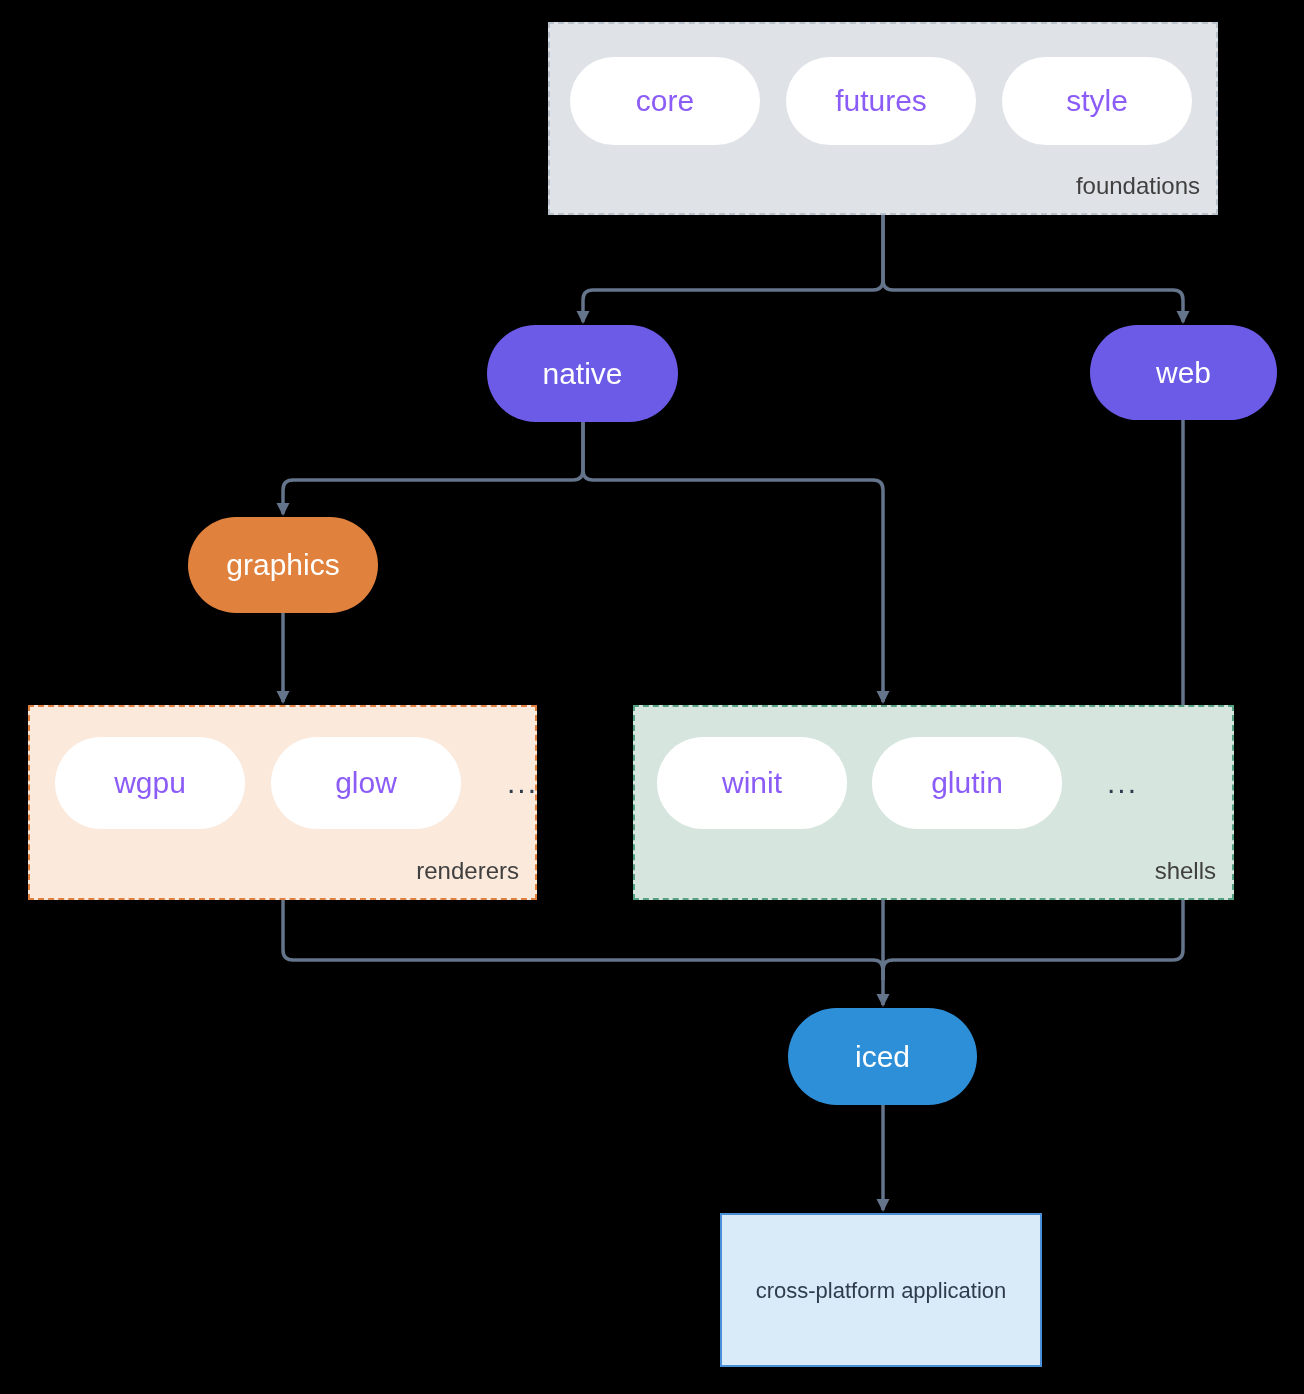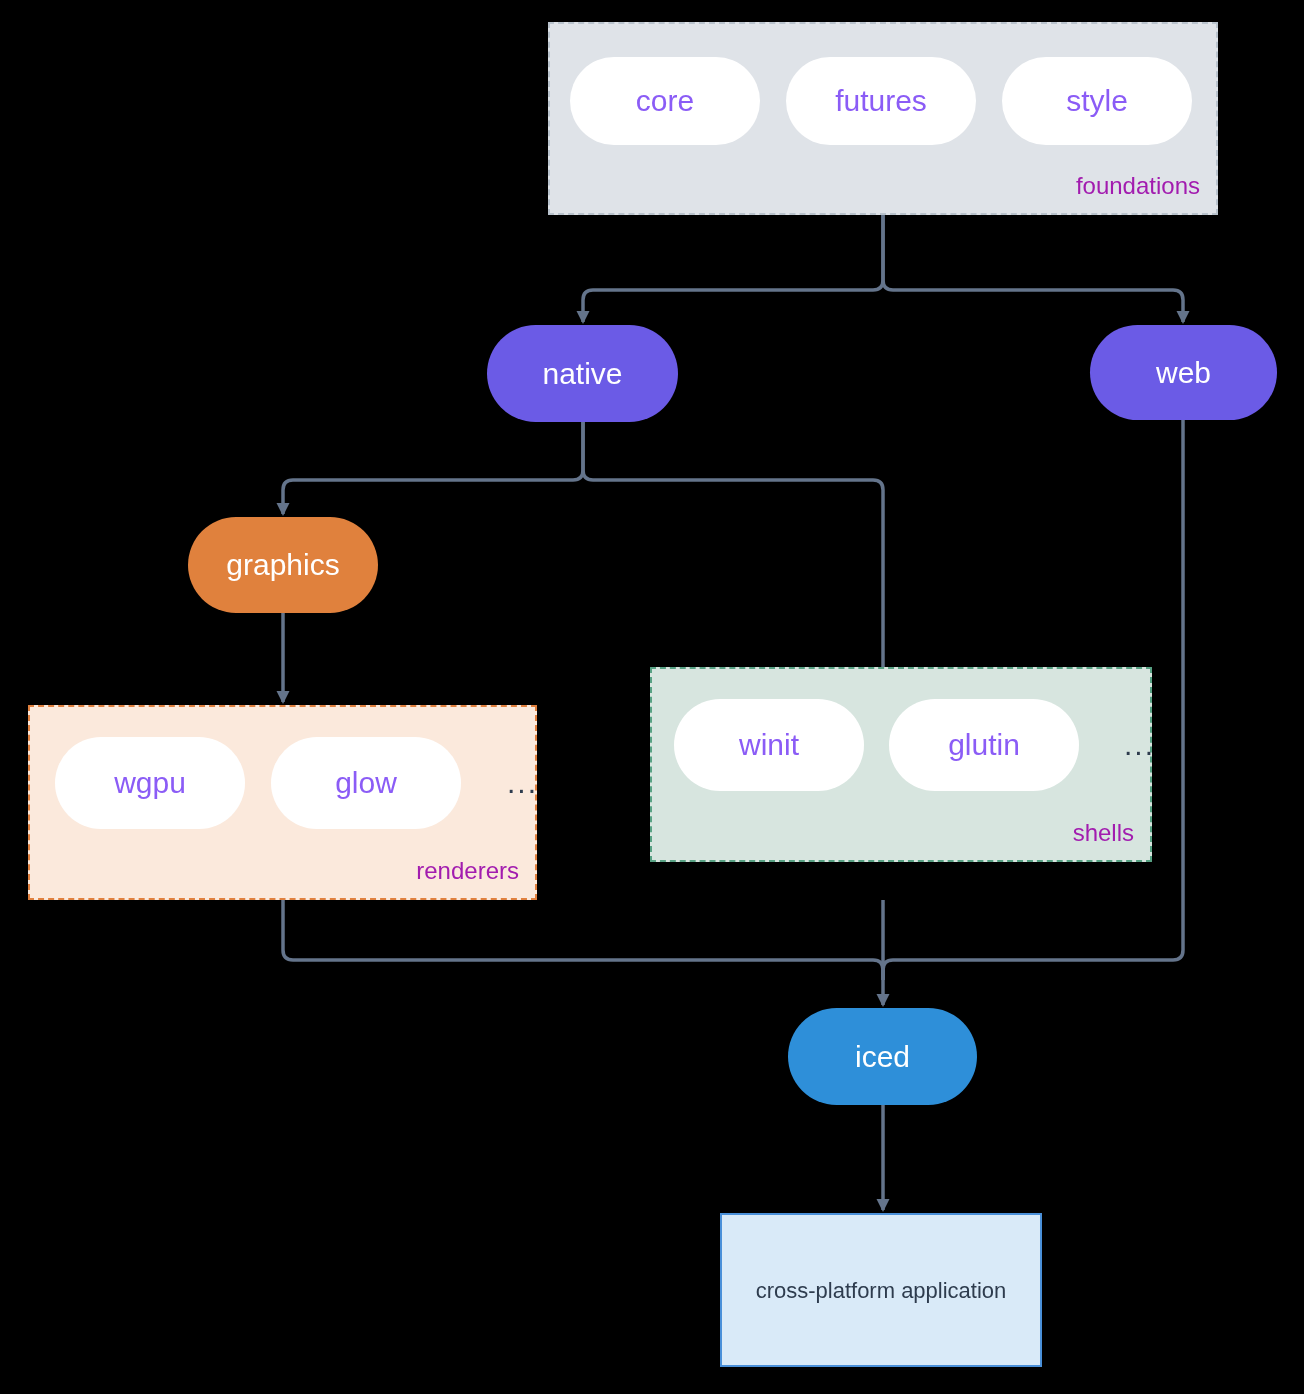--- a/index.html
+++ b/index.html
@@ -23,21 +23,21 @@
   }
   .group {
     position: absolute;
     box-sizing: border-box;
   }
   .group-label {
     position: absolute;
     right: 16px;
     bottom: 13px;
     font-size: 24px;
-    color: #a21caf;
+    color: #404040;
   }
   .pills {
     position: absolute;
     display: flex;
     align-items: center;
   }
   .pill {
     display: flex;
     align-items: center;
     justify-content: center;
@@ -74,24 +74,23 @@
   .renderers {
     left: 28px; top: 705px; width: 509px; height: 195px;
     background: #fbe9dc;
     border: 2px dashed #e0803e;
     padding-left: 39px;
   }
   .renderers .pills { left: 25px; top: 30px; gap: 26px; }
   .renderers .pill { width: 190px; height: 92px; border-radius: 46px; }
   
   .shells {
-    left: 633px; top: 667px; width: 502px; height: 195px;
+    left: 633px; top: 705px; width: 601px; height: 195px;
     background: #d7e5df;
     border: 2px dashed #57a183;
-    margin-left: 17px;
   }
   .shells .pills { left: 22px; top: 30px; gap: 25px; }
   .shells .pill { width: 190px; height: 92px; border-radius: 46px; }
   
   .node-native   { left: 487px;  top: 325px;  width: 191px; height: 97px; background: #6b5be6; text-align: right; }
   .node-web      { left: 1090px; top: 325px;  width: 187px; height: 95px; background: #6b5be6; }
   .node-graphics { left: 188px;  top: 517px;  width: 190px; height: 96px; background: #e0813d; }
   .node-iced     { left: 788px;  top: 1008px; width: 189px; height: 97px; background: #2e8fd9; }
   
   .application {

